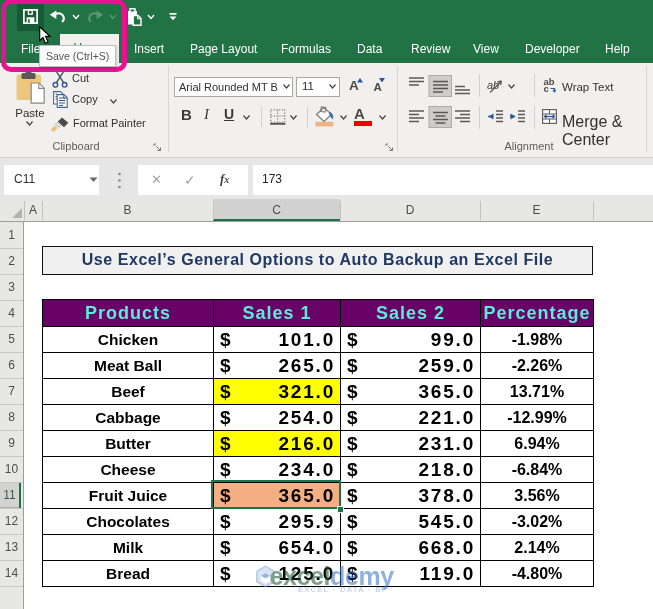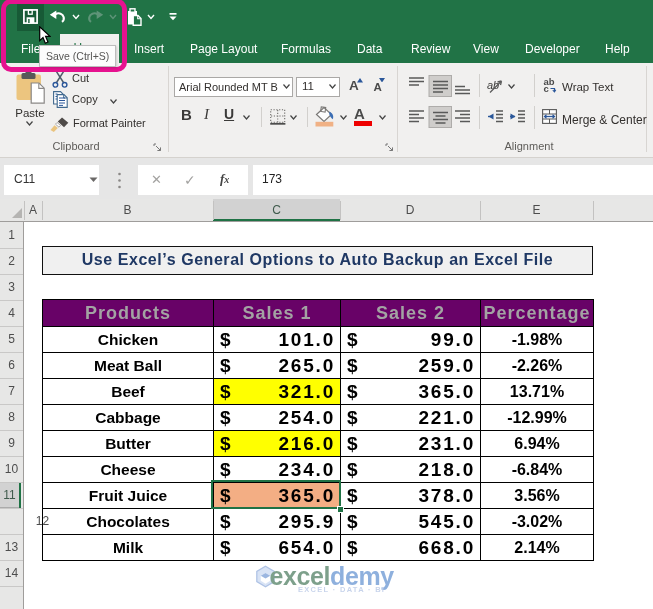--- a/index.html
+++ b/index.html
@@ -38,21 +38,21 @@
   .rowcell { position:absolute; left:0; width:23px; height:26px; font-size:12px; color:#4d4d4d; text-align:center; line-height:26px; }
   .rowline { position:absolute; left:0px; width:23px; height:1px; background:#c9c8c7; }
 
   
   #banner { left:42px; top:246px; width:551px; height:29px; background:#f0f0f0; border:1.5px solid #111;
             color:#1f3864; font-weight:bold; font-size:16px; letter-spacing:0.55px; text-align:center; line-height:26.5px; }
 
   
   #tbl { left:42px; top:299px; border-collapse:collapse; table-layout:fixed; }
   #tbl td { border:1.5px solid #000; font-weight:bold; overflow:hidden; }
-  #tbl .hdr td { background:#680267; color:#a3a3a3; font-size:18px; letter-spacing:1px; text-align:center; height:27px; padding-top:1px; }
+  #tbl .hdr td { background:#680267; color:#5eead4; font-size:18px; letter-spacing:1px; text-align:center; height:27px; padding-top:1px; }
   #tbl .drow td { height:26px; font-size:15.5px; color:#000; }
   .c-prod { text-align:center; }
   .c-money { position:relative; font-size:19px !important; }
   .c-money .d { position:absolute; left:6px; top:50%; transform:translateY(-50%); }
   .c-money .v { position:absolute; right:5px; top:50%; transform:translateY(-50%); letter-spacing:1.8px; }
   .c-pct { text-align:center; font-size:16px !important; }
   .yel { background:#ffff00; }
   .org { background:#f3ae84; }
 
   
@@ -297,21 +297,21 @@
     <path d="M23.5 3.5 L28.5 6.5 L23.5 9.5 Z" fill="#2b579a"></path>
     <path d="M23 6.5 H28" stroke="#2b579a" stroke-width="1.4"></path>
   </svg>
 
   <svg class="abs" style="left:542px;top:109px;" width="15" height="15" viewBox="0 0 15 15">
     <rect x="0.6" y="0.6" width="13.8" height="13.8" fill="#fdfdfd" stroke="#595959" stroke-width="1.1"></rect>
     <path d="M1 5 H14 M1 10 H14 M7.5 1 V5 M7.5 10 V14" stroke="#595959" stroke-width="1"></path>
     <path d="M3 7.5 H12" stroke="#2b579a" stroke-width="1.3"></path>
     <path d="M4.5 5.8 L2.5 7.5 L4.5 9.2 M10.5 5.8 L12.5 7.5 L10.5 9.2" fill="none" stroke="#2b579a" stroke-width="1.2"></path>
   </svg>
-  <div class="rtext" style="left:562px;top:113px;font-size:12px;">Merge &amp; Center</div>
+  <div class="rtext" style="left:562px;top:113px;font-size:16px;">Merge &amp; Center</div>
   <div class="rlabel" style="left:497px;top:140px;width:64px;text-align:center;">Alignment</div>
 
   <div class="abs" id="fbar"></div>
   <div class="wbox" style="left:4px;top:165px;width:95px;height:30px;"></div>
   <div class="abs" style="left:14px;top:172px;font-size:12px;color:#333;">C11</div>
   <svg class="abs" style="left:89px;top:177px;" width="9" height="6" viewBox="0 0 9 6">
       <path d="M0.5 0.5 L4.5 5 L8.5 0.5" fill="#6a6867"></path>
     </svg>
   <svg class="abs" style="left:117px;top:172px;" width="5" height="17" viewBox="0 0 5 17">
       <g fill="#8a8886">
@@ -350,21 +350,21 @@
     <div class="rowcell" style="top:26px;">2</div>
     <div class="rowcell" style="top:52px;">3</div>
     <div class="rowcell" style="top:78px;">4</div>
     <div class="rowcell" style="top:104px;">5</div>
     <div class="rowcell" style="top:130px;">6</div>
     <div class="rowcell" style="top:156px;">7</div>
     <div class="rowcell" style="top:182px;">8</div>
     <div class="rowcell" style="top:208px;">9</div>
     <div class="rowcell" style="top:234px;">10</div>
     <div class="rowcell" style="top:260px;background:#d2d2d2;border-right:2.5px solid #1f7245;color:#3f5a4c;width:21px;box-shadow:0 1px 0 #ababab inset, 0 -1px 0 #ababab inset;">11</div>
-    <div class="rowcell" style="top:286px;margin-left:31px;">12</div>
+    <div class="rowcell" style="top:286px;">12</div>
     <div class="rowcell" style="top:312px;">13</div>
     <div class="rowcell" style="top:338px;">14</div>
     <div class="rowline" style="top:26px;"></div>
     <div class="rowline" style="top:52px;"></div>
     <div class="rowline" style="top:78px;"></div>
     <div class="rowline" style="top:104px;"></div>
     <div class="rowline" style="top:130px;"></div>
     <div class="rowline" style="top:156px;"></div>
     <div class="rowline" style="top:182px;"></div>
     <div class="rowline" style="top:208px;"></div>
@@ -493,20 +493,32 @@
           <td class="c-money">
             <span class="d">$</span>
             <span class="v">654.0</span>
           </td>
           <td class="c-money">
             <span class="d">$</span>
             <span class="v">668.0</span>
           </td>
           <td class="c-pct">2.14%</td>
         </tr>
+    <tr class="drow">
+          <td class="c-prod">Bread</td>
+          <td class="c-money">
+            <span class="d">$</span>
+            <span class="v">125.0</span>
+          </td>
+          <td class="c-money">
+            <span class="d">$</span>
+            <span class="v">119.0</span>
+          </td>
+          <td class="c-pct">-4.80%</td>
+        </tr>
   </tbody>
     </table>
 
   <div class="abs" id="selbox"></div>
   <div class="abs" id="selhandle"></div>
 
   <div class="abs" id="wm">
     <svg class="abs" style="left:8px;top:4px;" width="19" height="25" viewBox="0 0 24 28">
       <path d="M12 1 L23 7.5 V20.5 L12 27 L1 20.5 V7.5 Z" fill="#b9cdee" stroke="#6f93d0" stroke-width="1.6"></path>
       <path d="M12 9.5 L18 13 V19.5 L12 23 L6 19.5 V13 Z" fill="#ffffff"></path>

